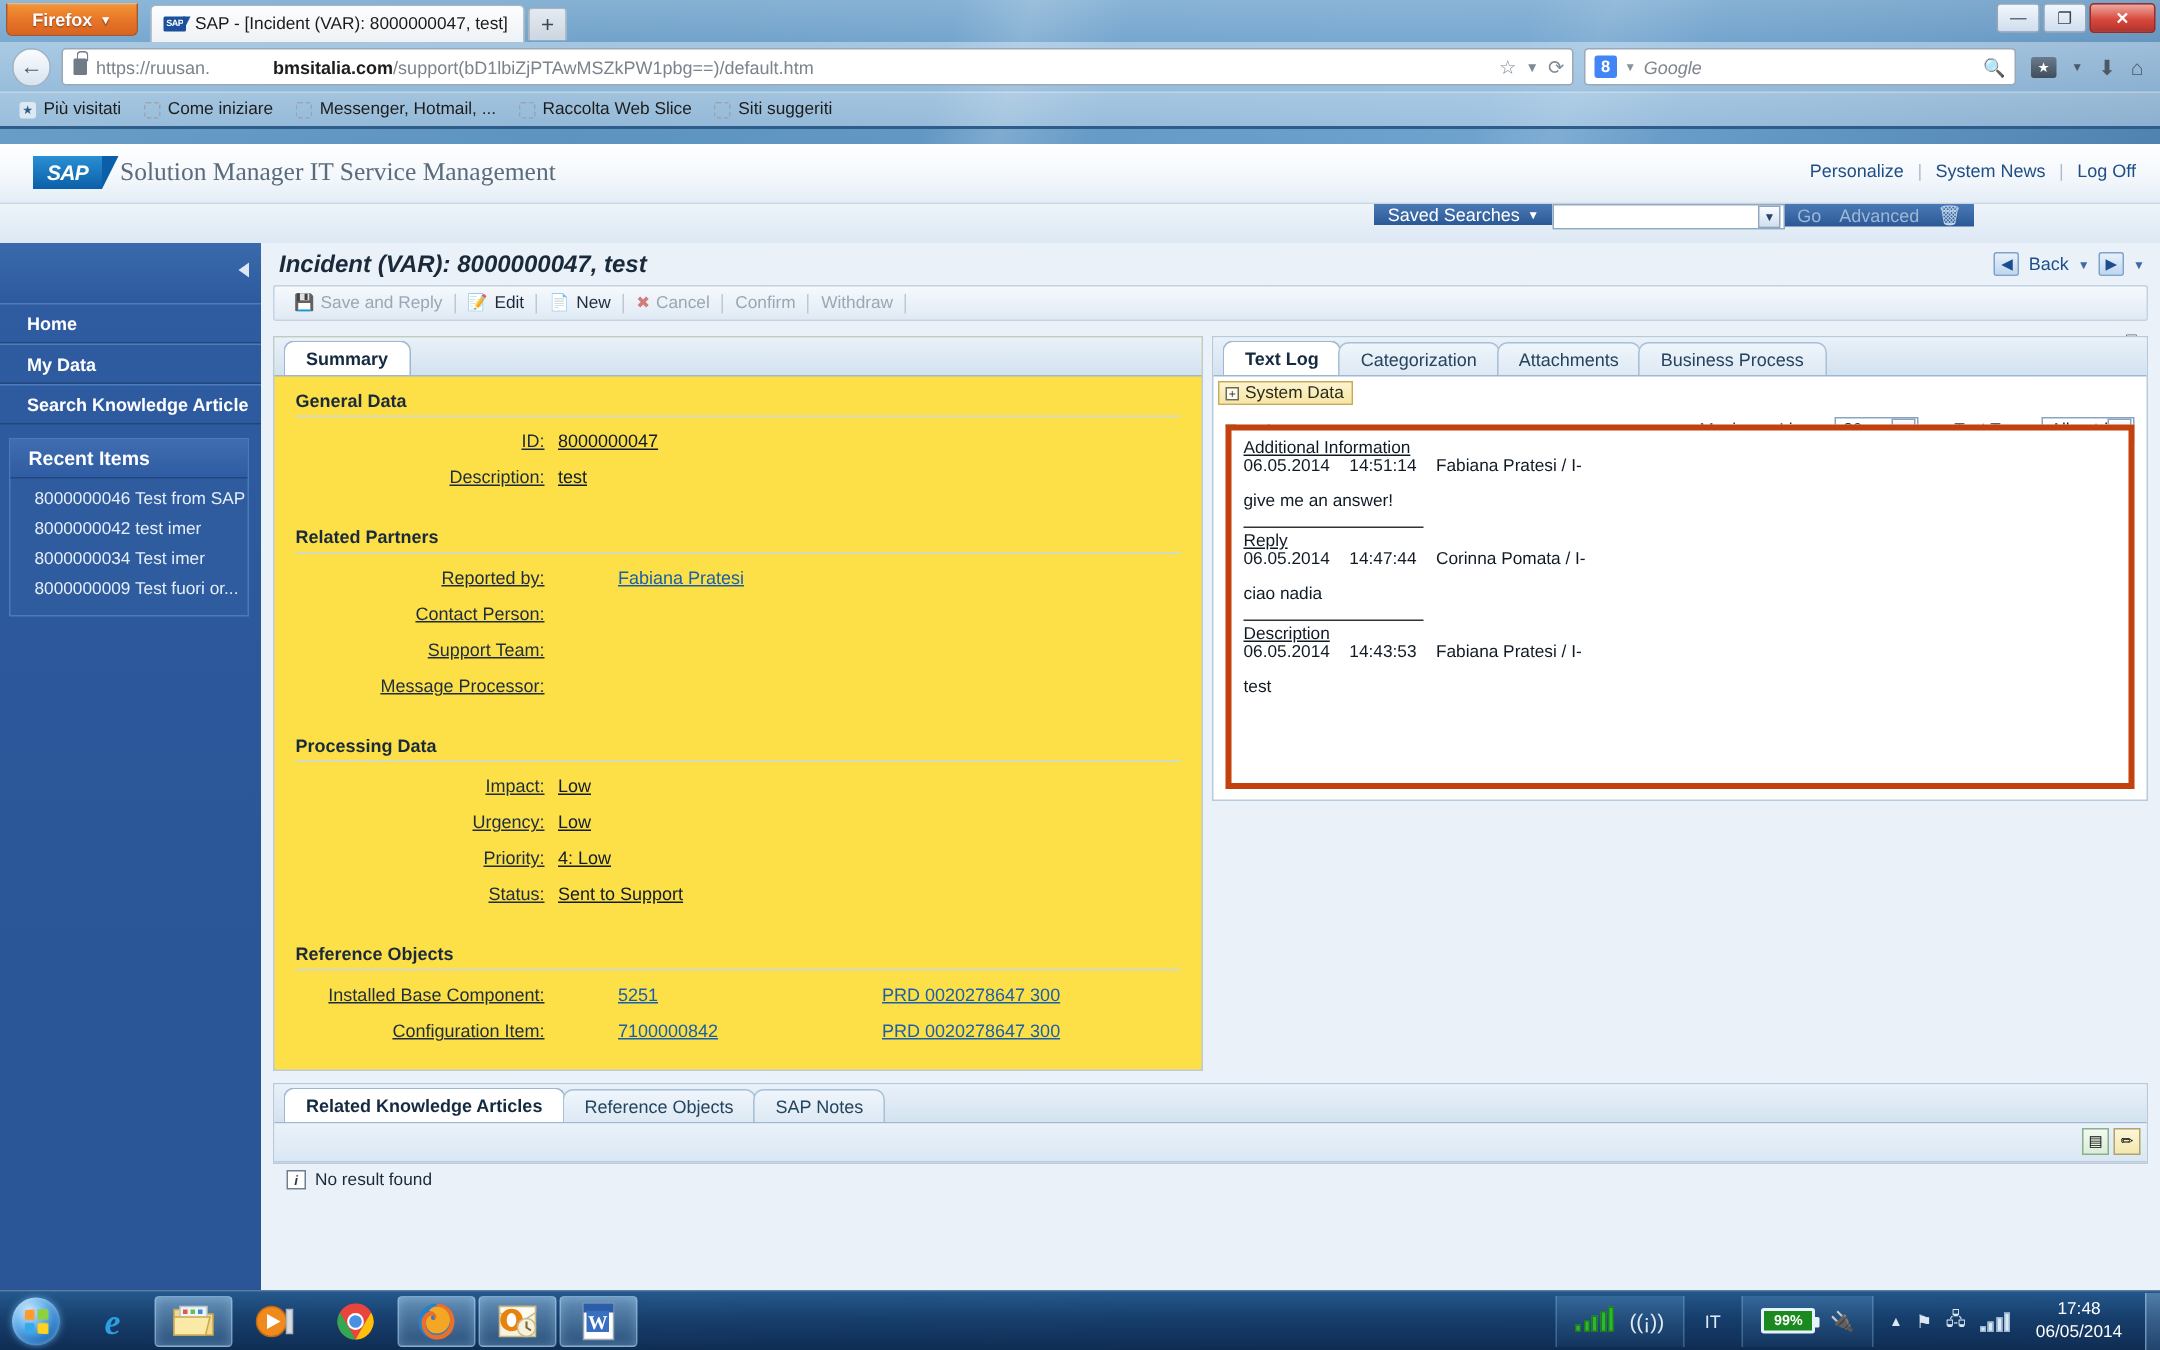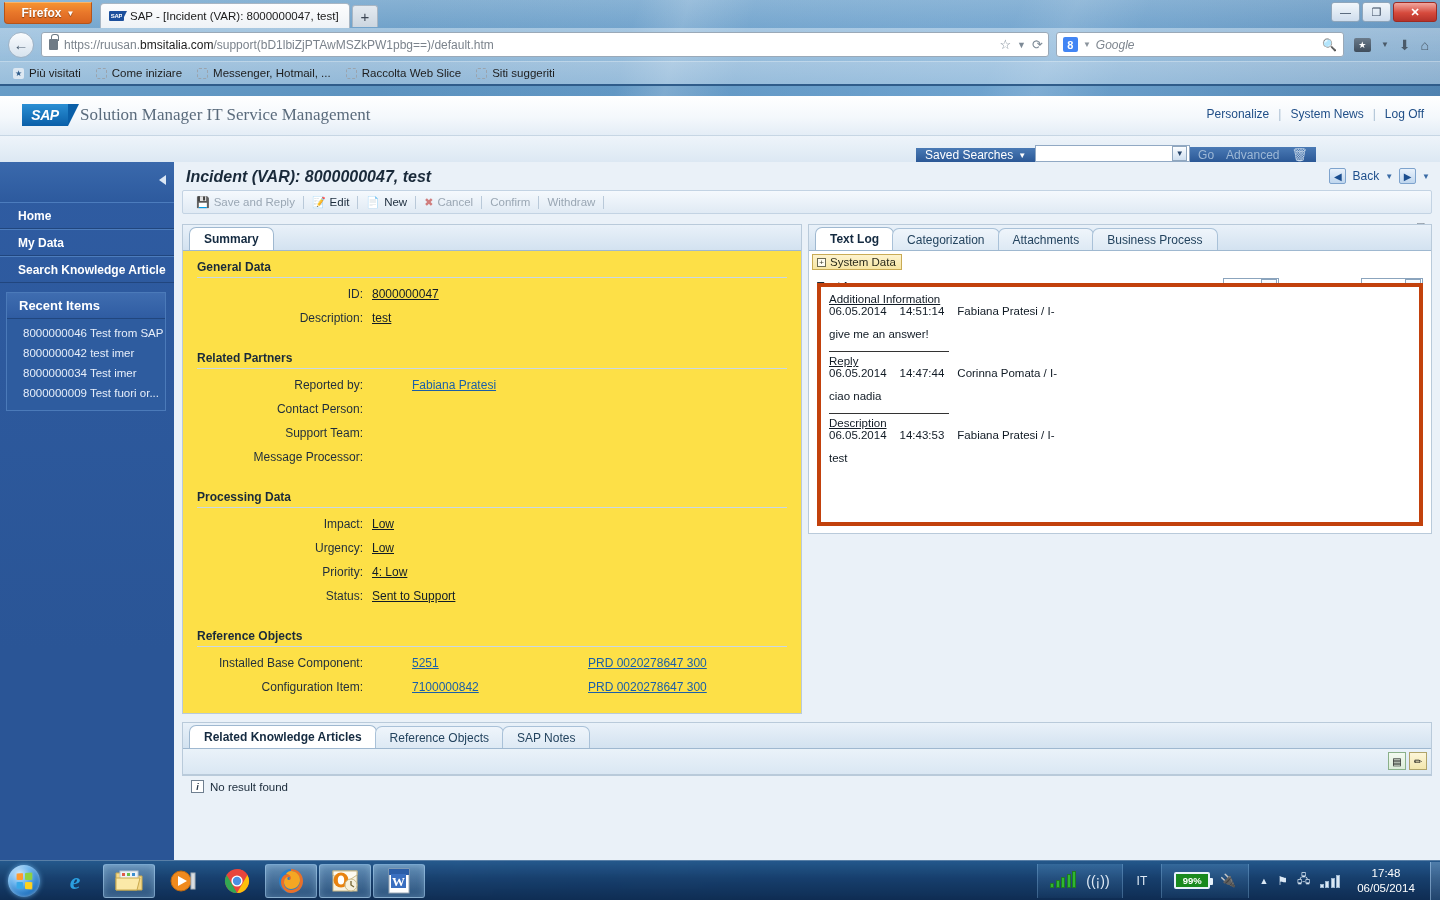--- a/index.html
+++ b/index.html
@@ -104,21 +104,21 @@
   .lock {
     width: 9px; height: 11px; position: relative; flex: none;
     background: #6f7b86; border-radius: 1px; margin-left: 2px;
   }
   .lock:before {
     content: ""; position: absolute; left: 1.5px; top: -5px;
     width: 6px; height: 6px; border: 1.6px solid #6f7b86;
     border-bottom: none; border-radius: 3px 3px 0 0;
   }
   .url { flex: 1; color: #7b838c; white-space: nowrap; overflow: hidden; }
-  .url b { color: #1c1c1c; font-weight: normal; }
+  .url b { color: #1c1c1c; font-weight: bold; margin-left: 42px; }
   .urlicons { display: flex; align-items: center; gap: 6px; color: #7d8a96; font-size: 13px; }
   .searchbar {
     width: 288px; height: 25px; background: #fff; border: 1px solid #9aa9b8; border-radius: 3px;
     display: flex; align-items: center; padding: 0 6px; gap: 5px; font-size: 12px;
   }
   .gicon {
     width: 15px; height: 15px; background: #4285f4; color: #fff; font-weight: bold;
     font-size: 11px; display: flex; align-items: center; justify-content: center;
     border-radius: 2px; flex: none;
   }
@@ -176,21 +176,21 @@
     gap: 9px; font-size: 12px; color: #1f4e87;
   }
   .hdrlinks span.sep { color: #a9bed2; }
 
   .searchrow {
     height: 26px; position: relative;
     background: linear-gradient(to bottom,#eef4fa,#dce8f3);
   }
   .savedbox {
     position: absolute; right: 124px; top: 0; height: 26px;
-    display: flex; align-items: flex-end;
+    display: flex; align-items: flex-start;
   }
   .savedlbl {
     background: linear-gradient(to bottom,#4a7ab5,#2b5896);
     color: #fff; font-size: 12px; padding: 0 9px;
     display: flex; align-items: center; gap: 5px;
   }
   .savedinput {
     width: 155px; background: #fff; border: 1px solid #91a9c4;
     display: flex; align-items: center; justify-content: flex-end; padding-right: 2px;
   }
@@ -302,21 +302,21 @@
     background: #fff; font-weight: bold; color: #142a40; height: 23px;
     border-color: #9fb8d0;
   }
   .sect { padding: 0 14px; }
   .secthdr {
     font-size: 12px; font-weight: bold; color: #1a2a3a;
     padding: 9px 0 3px 0;
   }
   .secthdr + .rule { height: 1px; background: #c9d8e6; margin-bottom: 4px; }
   .frow { display: flex; align-items: center; height: 24px; font-size: 12px; }
-  .flabel { width: 175px; text-align: right; color: #1f2d3c; padding-right: 9px; }
+  .flabel { width: 175px; text-align: right; color: #1f2d3c; padding-right: 9px; text-decoration: underline; }
   .fval { color: #111c28; text-decoration: underline; }
   .fval.link { color: #1b5fa8; margin-left: 40px; }
   .fval.col2 { position: absolute; left: 391px; color: #1b5fa8; }
   .frow.rel { position: relative; }
 
   
   .logpanel {
     position: absolute; left: 634px; right: 8px; top: 62px; height: 310px;
     background: #fff; border: 1px solid #b9cada;
   }

